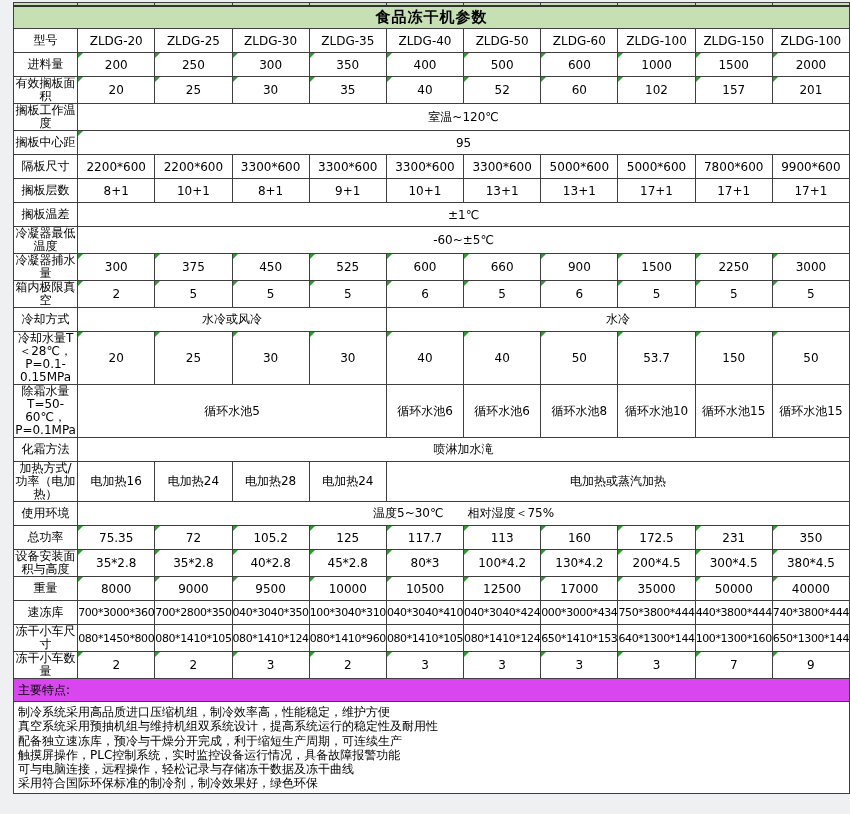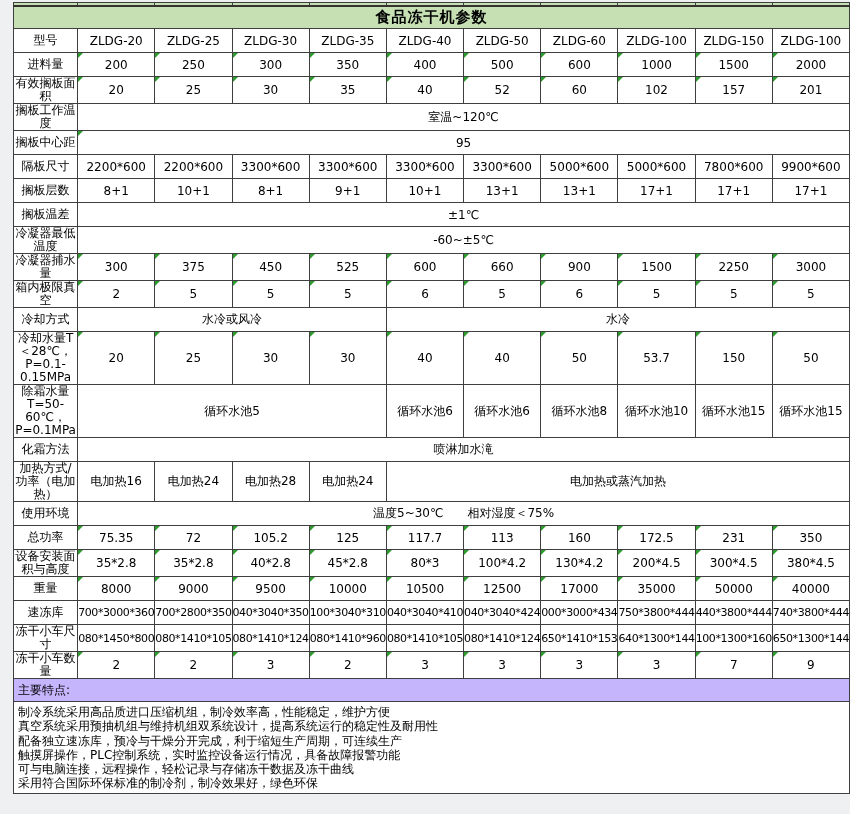--- a/index.html
+++ b/index.html
@@ -9,21 +9,21 @@
   col.c-label{width:133px;}
   col.c-data{width:68px;}
   tr.sliver td{height:2px;background:#c6e0b4;border-bottom:2px solid #333;}
   td.title{background:#c6e0b4;font-size:15px;font-weight:bold;height:21px;letter-spacing:1px;}
   td.label{white-space:pre-line;line-height:13px;margin-top:40px;}
   tr.tall1 td{height:34px;}
   tr.tall2 td{height:29px;border-radius:21px;}
   td.cell{position:relative;overflow:hidden;white-space:nowrap;}
   td.mark::before{content:"";position:absolute;left:0;top:0;border-top:5px solid #2e9b2e;border-right:5px solid transparent;width:0;height:0;}
   tr.cliprow td.cell{font-size:11px;letter-spacing:-0.4px;margin-left:28px;}
-  td.sec-head{background:#c4b5fd;text-align:left;padding-left:4px;font-size:12px;height:22px;}
+  td.sec-head{background:#d946ef;text-align:left;padding-left:4px;font-size:12px;height:22px;}
   td.sec-body{text-align:left;vertical-align:top;padding:3px 0 2px 4px;}
   td.sec-body .ln{font-size:12px;line-height:14.3px;white-space:nowrap;}
 </style>
 </head>
 <body>
 
 <div class="sheet">
   <table>
     <colgroup>
       <col class="c-label">

